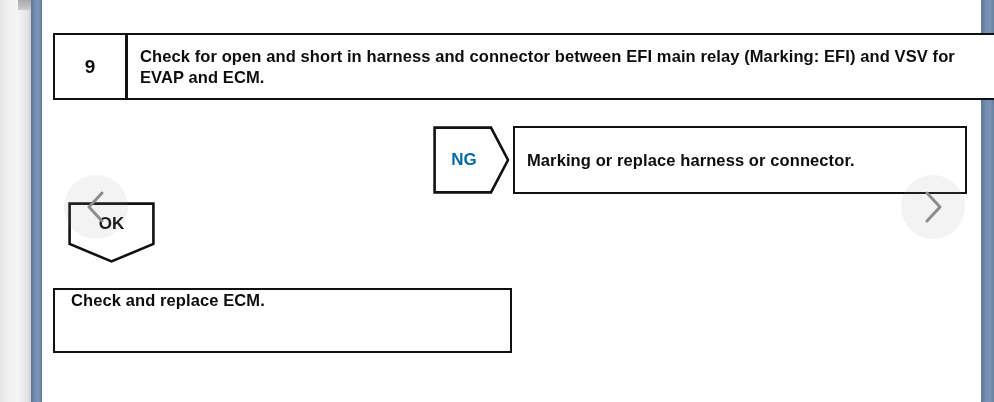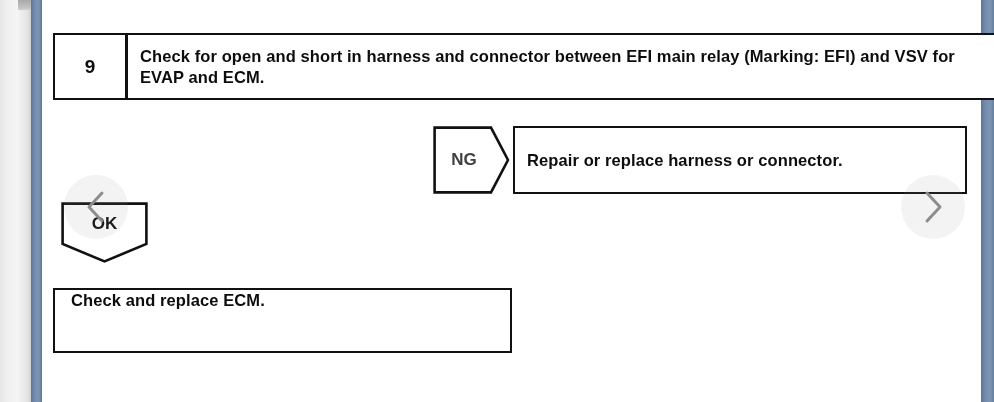--- a/index.html
+++ b/index.html
@@ -88,37 +88,37 @@
     position: absolute;
     left: 391px; top: 126px;
     width: 77px; height: 68px;
   }
   #ng-arrow svg { display: block; }
   #ng-arrow .ng-label {
     position: absolute;
     left: 0; top: 0;
     width: 62px; height: 68px;
     display: flex; align-items: center; justify-content: center;
-    font-weight: bold; font-size: 17px; color: #404040;
+    font-weight: bold; font-size: 17px; color: #0369a1;
     font-family: "Liberation Sans", sans-serif;
   }
 
   
   #repair-box {
     left: 471px; top: 126px;
     width: 454px; height: 68px;
     display: flex; align-items: center;
     padding: 0 0 0 12px;
   }
   #repair-box .dtext { font-size: 16.5px; }
 
   
   #ok-shape {
     position: absolute;
-    left: 19px; top: 202px;
+    left: 26px; top: 202px;
     width: 99px; height: 61px;
   }
   #ok-shape svg { display: block; }
   #ok-shape .ok-label {
     position: absolute;
     left: 0; top: 0;
     width: 87px; height: 44px;
     display: flex; align-items: center; justify-content: center;
     font-weight: bold; font-size: 17px; color: #0d0d0d;
     font-family: "Liberation Sans", sans-serif;
@@ -171,21 +171,21 @@
     </div>
 
     <div id="ng-arrow">
       <svg width="77" height="68" viewBox="0 0 77 68" aria-hidden="true">
         <path d="M1.6 1.6 H58 L75 34 L58 66.4 H1.6 Z" fill="#ffffff" stroke="#111111" stroke-width="2.6" stroke-linejoin="miter"></path>
       </svg>
       <span class="ng-label">NG</span>
     </div>
 
     <div class="dbox" id="repair-box">
-      <span class="dtext">Repair or replace harness or connector.</span>
+      <span class="dtext">Marking or replace harness or connector.</span>
     </div>
 
     <div id="ok-shape">
       <svg width="87" height="61" viewBox="0 0 87 61" aria-hidden="true">
         <path d="M1.6 1.6 H85.4 V42 L43.5 59.4 L1.6 42 Z" fill="#ffffff" stroke="#111111" stroke-width="2.6" stroke-linejoin="miter"></path>
       </svg>
       <span class="ok-label">OK</span>
     </div>
 
     <div class="dbox" id="result-box">

